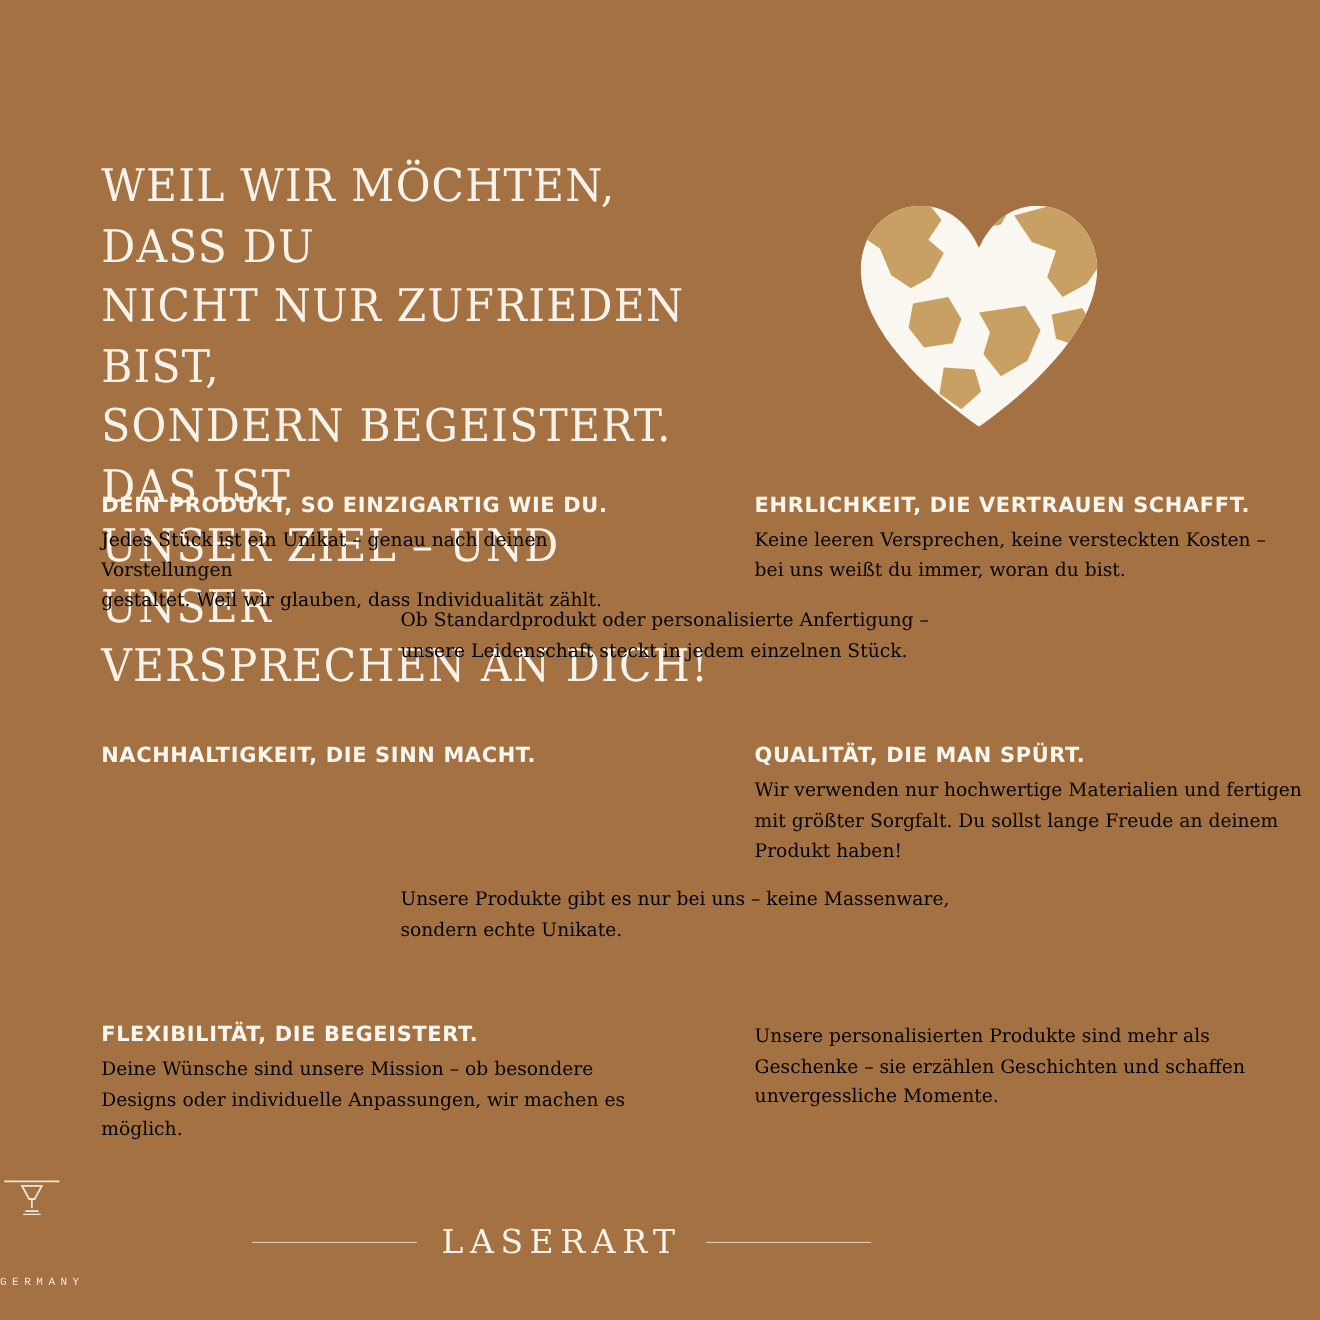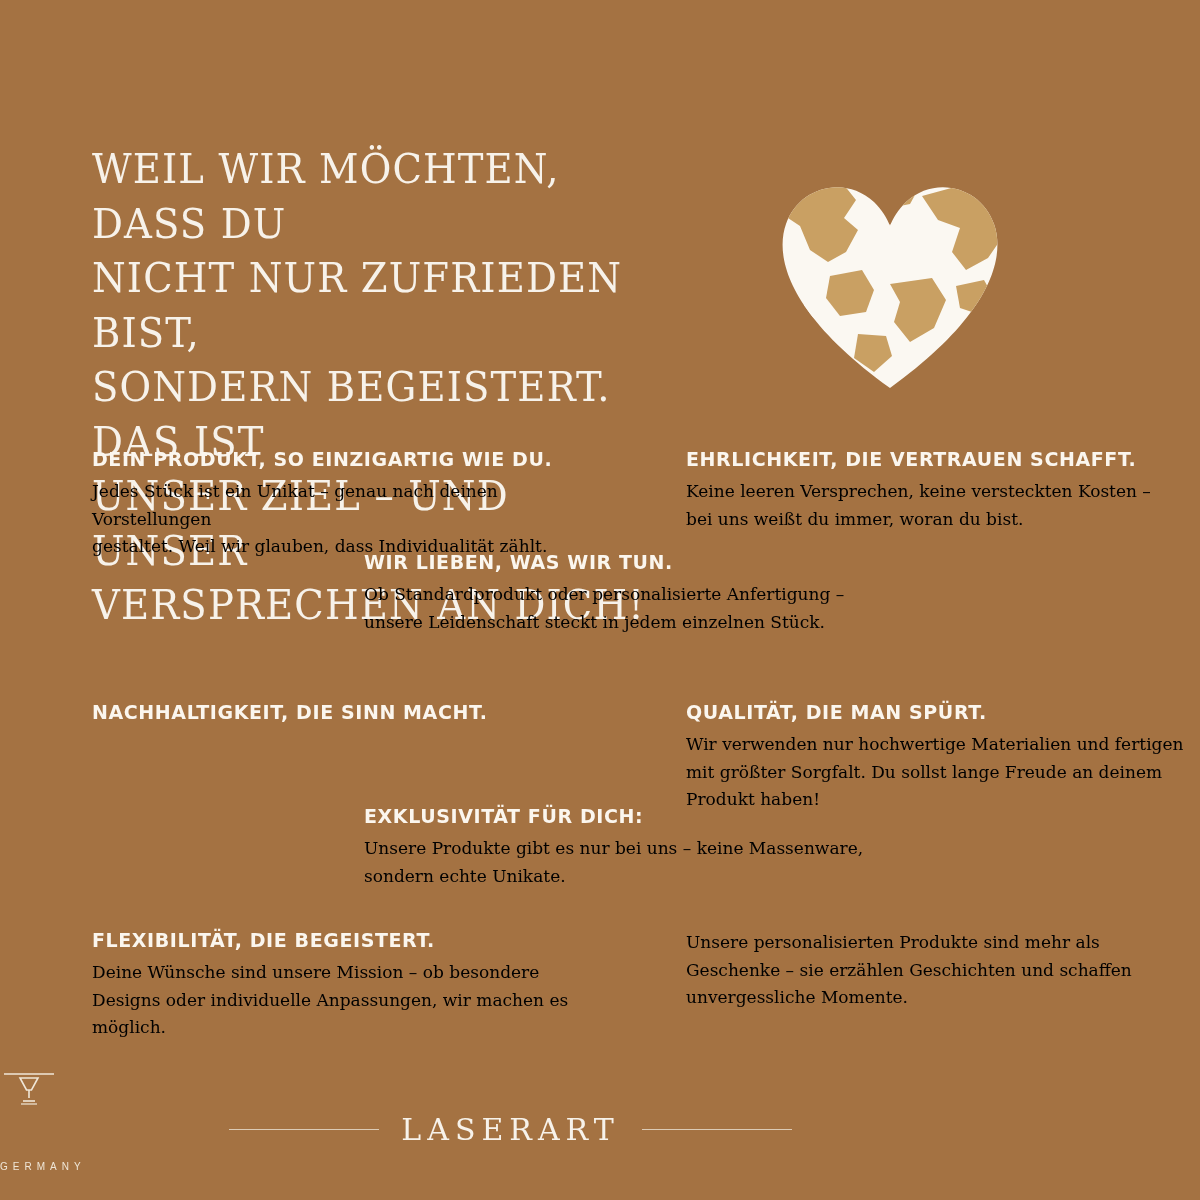--- a/index.html
+++ b/index.html
@@ -71,21 +71,21 @@
     color: #000000;
     white-space: pre-line;
   }
 
   .col-left  { left: 92px;  width: 520px; }
   .col-right { left: 686px; width: 500px; }
   .col-mid   { left: 364px; width: 520px; }
 
   .r1 { top: 432px; }
   .r2 { top: 535px; }
-  .r3 { top: 685px; }
+  .r3 { top: 660px; }
   .r4 { top: 789px; }
   .r5 { top: 913px; }
 
   
   .footer {
     position: absolute;
     left: 0;
     right: 0;
     top: 1052px;
     height: 140px;
@@ -113,21 +113,21 @@
   .brand {
     font-family: "DejaVu Serif", serif;
     font-size: 30px;
     letter-spacing: 6px;
     color: #f7f2ea;
     padding: 0 22px;
     white-space: nowrap;
   }
   .sub-brand {
     margin-top: 14px;
-    font-family: Liberation Sans, sans-serif;
+    font-family: Liberation Mono, monospace;
     font-size: 10px;
     letter-spacing: 5px;
     color: #efe6d7;
   }
 </style>
 </head>
 <body>
 
 <div class="page">
 
@@ -166,37 +166,35 @@
     <p>Jedes Stück ist ein Unikat – genau nach deinen Vorstellungen
 gestaltet. Weil wir glauben, dass Individualität zählt.</p>
   </div>
   <div class="block col-right r1">
     <h3>EHRLICHKEIT, DIE VERTRAUEN SCHAFFT.</h3>
     <p>Keine leeren Versprechen, keine versteckten Kosten –
 bei uns weißt du immer, woran du bist.</p>
   </div>
 
   <div class="block col-mid r2">
-    <h3>WIR LIEBEN, WAS WIR TUN.</h3>
     <p>Ob Standardprodukt oder personalisierte Anfertigung –
 unsere Leidenschaft steckt in jedem einzelnen Stück.</p>
   </div>
 
   <div class="block col-left r3">
     <h3>NACHHALTIGKEIT, DIE SINN MACHT.</h3>
   </div>
   <div class="block col-right r3">
     <h3>QUALITÄT, DIE MAN SPÜRT.</h3>
     <p>Wir verwenden nur hochwertige Materialien und fertigen
 mit größter Sorgfalt. Du sollst lange Freude an deinem
 Produkt haben!</p>
   </div>
 
   <div class="block col-mid r4">
-    <h3>EXKLUSIVITÄT FÜR DICH:</h3>
     <p>Unsere Produkte gibt es nur bei uns – keine Massenware,
 sondern echte Unikate.</p>
   </div>
 
   <div class="block col-left r5">
     <h3>FLEXIBILITÄT, DIE BEGEISTERT.</h3>
     <p>Deine Wünsche sind unsere Mission – ob besondere
 Designs oder individuelle Anpassungen, wir machen es
 möglich.</p>
   </div>

